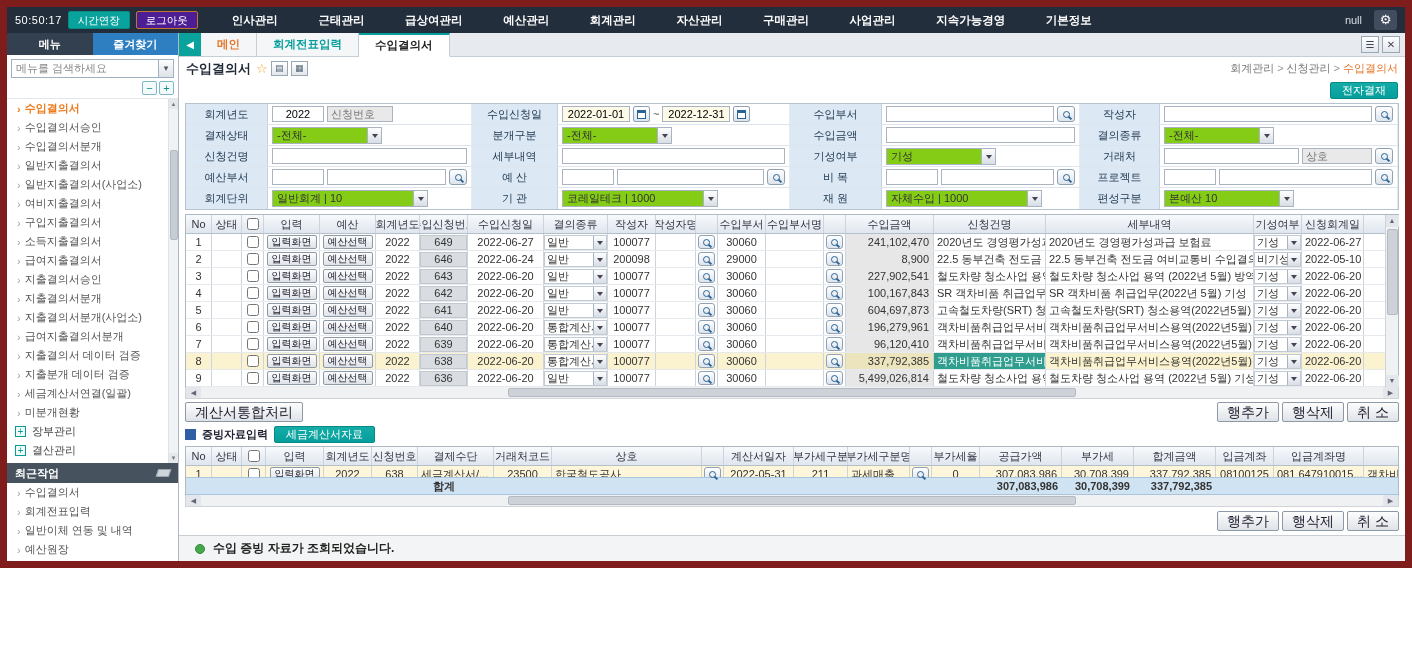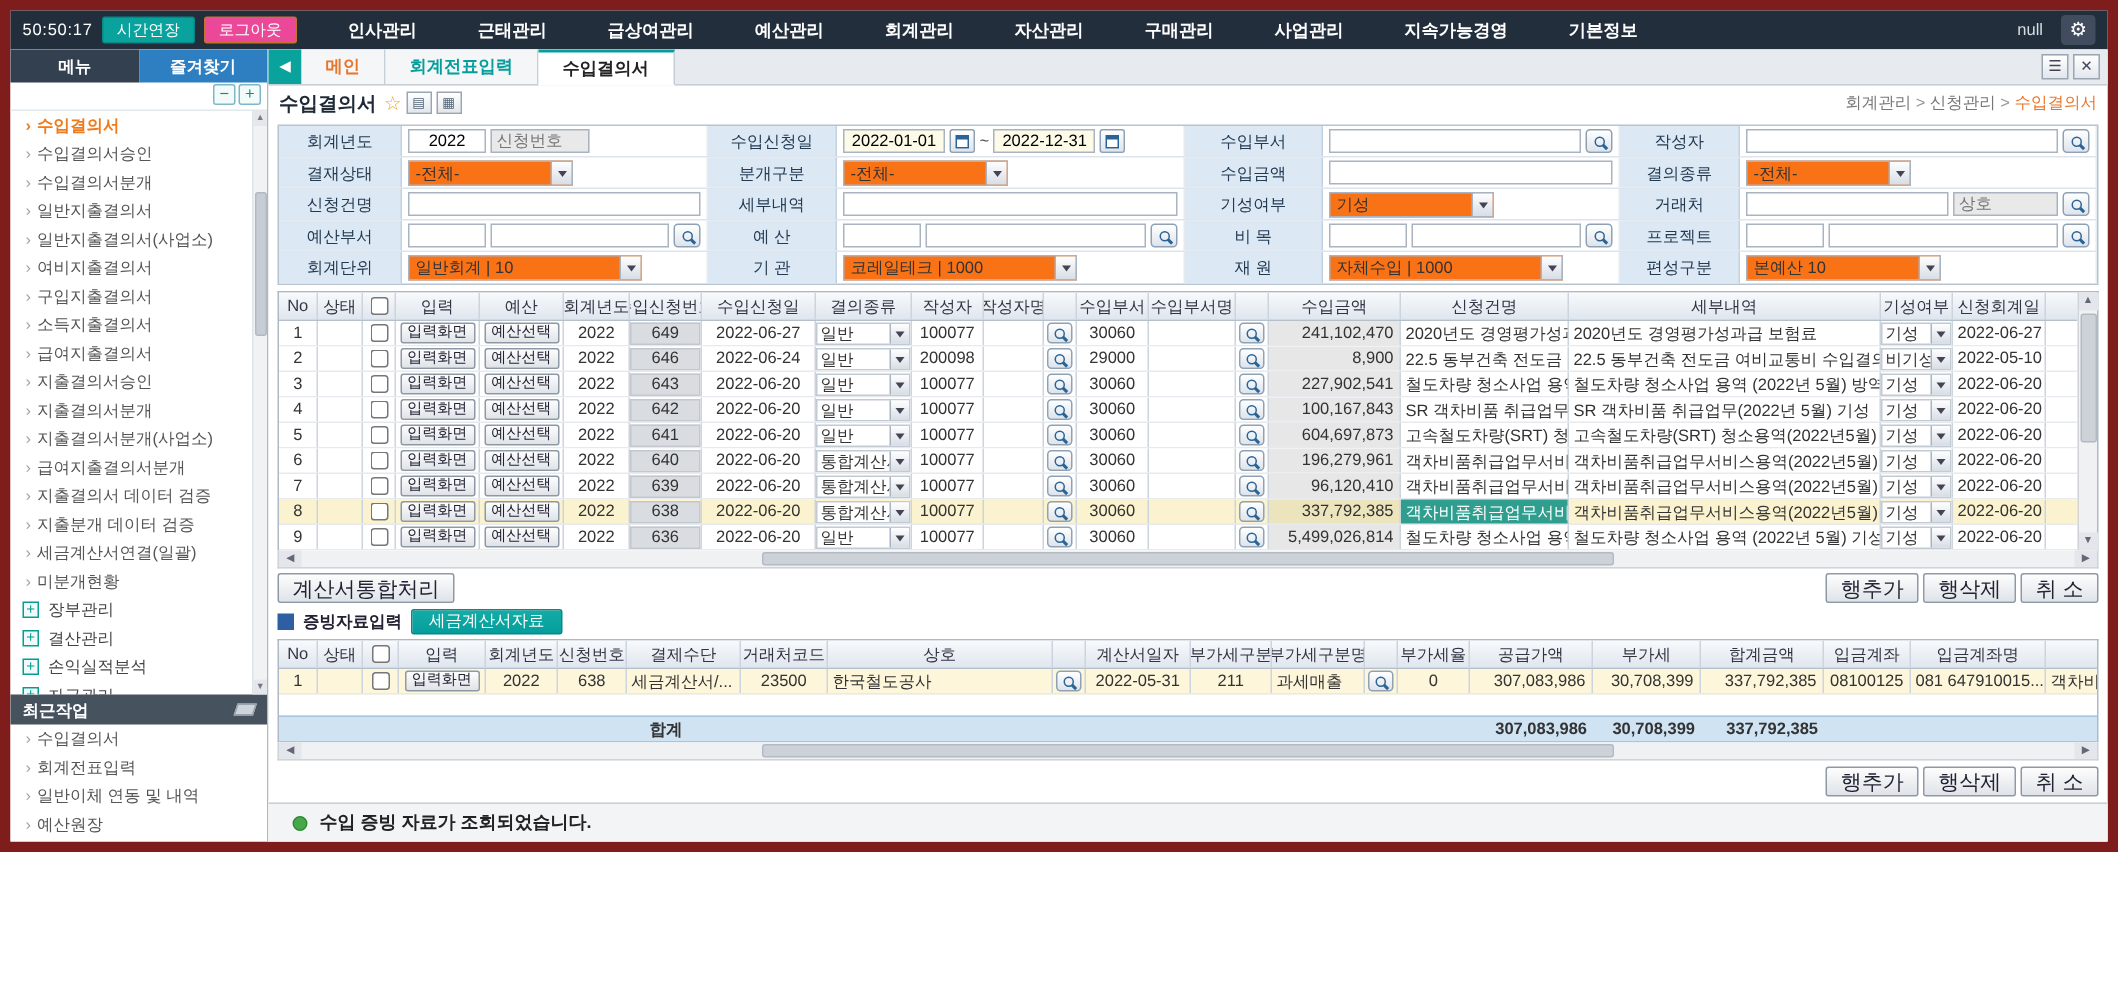--- a/index.html
+++ b/index.html
@@ -8,21 +8,21 @@
 button{font-family:inherit;cursor:pointer}
 input{font-family:inherit}
 .app{width:1412px;height:568px;display:flex;flex-direction:column;border:7px solid #7f1d1d}
 
 
 .topbar{height:26px;background:#232e3d;display:flex;align-items:center;gap:6px;padding:0 8px;flex:none}
 .timer{color:#fff;font-size:11px;letter-spacing:.5px}
 .btn{border:none;border-radius:2px;font-size:10.5px;line-height:1}
 .btn.sm{padding:3px 9px}
 .btn.teal{background:#0aa29c;color:#fff;border:1px solid #078a85}
-.btn.orange{background:#ec4899;color:#fff;border:1px solid #c2742c}
+.btn.orange{background:#4c1d95;color:#fff;border:1px solid #c2742c}
 .topmenu{display:flex;justify-content:space-between;width:860px;margin-left:28px}
 .topmenu a{color:#fff;font-size:11.5px;font-weight:bold;text-decoration:none;cursor:pointer;white-space:nowrap}
 .userid{color:#d8dde3;margin-left:auto;font-size:11px}
 .gearbtn{background:#414d5e;color:#fff;border:none;width:23px;height:20px;border-radius:3px;font-size:13px;line-height:18px;padding:0;margin-left:6px}
 
 
 .bodyrow{flex:1;display:flex;min-height:0}
 
 
 .sidebar{width:172px;flex:none;border-right:1px solid #aeb9c4;display:flex;flex-direction:column;background:#fff}
@@ -78,21 +78,21 @@
 .frow{display:grid;grid-template-columns:82px 204px 86px 232px 92px 198px 80px 1fr;height:21px;border-bottom:1px solid #dde4eb}
 .frow:last-child{border-bottom:none}
 .flabel{background:#dce8f4;border-right:1px solid #c3d2e0;display:flex;align-items:center;justify-content:center;color:#223a52;white-space:pre}
 .ffield{display:flex;align-items:center;gap:3px;padding:0 4px;border-right:1px solid #e6ebf0;overflow:hidden}
 .inp{height:16px;border:1px solid #a9b4c0;font-size:11px;padding:0 3px;min-width:0}
 .inp.center{text-align:center}
 .inp.gray{background:#e9e9e9}
 .inp.date{background:#fdfbe7;width:68px;text-align:center}
 .inp.grow{flex:1}
 .w52{width:52px}.w64{width:66px}.w70{width:70px}.w110{width:110px}.w130{width:130px}.w150{width:156px}.w190{width:190px}.w200{width:198px}.w230{width:224px}
-.fsel{display:flex;align-items:center;border:1px solid #a9b4c0;background:#f97316;height:17px}
+.fsel{display:flex;align-items:center;border:1px solid #a9b4c0;background:#84cc16;height:17px}
 .fsel .fsel-t{flex:1;padding:0 4px;overflow:hidden;white-space:nowrap}
 .sarr{width:14px;height:15px;background:linear-gradient(#fefefe,#d8dee6);border-left:1px solid #a9b4c0;display:inline-flex;align-items:center;justify-content:center;flex:none}
 .sarr i{border:3px solid transparent;border-top:4px solid #445;margin-top:4px}
 .mag{width:18px;height:16px;border:1px solid #8fa1b3;border-radius:3px;background:linear-gradient(#fff,#dde4ec);display:inline-flex;align-items:center;justify-content:center;padding:0;flex:none}
 .mag i{position:relative;width:7px;height:7px;border:1.5px solid #2a6496;border-radius:50%;display:block}
 .mag i::after{content:"";position:absolute;width:4px;height:2px;background:#2a6496;transform:rotate(45deg);right:-3px;bottom:-2px}
 .cal{width:17px;height:16px;border:1px solid #8fa1b3;border-radius:2px;background:linear-gradient(#fff,#dde4ec);display:inline-flex;align-items:center;justify-content:center;padding:0;flex:none}
 .cal i{width:9px;height:9px;border:1px solid #2a6496;border-top:3px solid #2a6496;display:block;background:#fff}
 .tilde{color:#555}
 
@@ -174,20 +174,26 @@
     <button class="gearbtn">⚙</button>
   </header>
 
   <div class="bodyrow">
 
     <aside class="sidebar">
       <div class="side-tabs">
         <button class="side-tab dark">메뉴</button>
         <button class="side-tab blue">즐겨찾기</button>
       </div>
+      <div class="side-search">
+        <div class="combo">
+          <span class="ph">메뉴를 검색하세요</span>
+          <span class="combo-arrow">▾</span>
+        </div>
+      </div>
       <div class="side-collapse">
         <button>−</button>
         <button>+</button>
       </div>
       <div class="side-tree-wrap">
         <div id="side-tree">
             <div class="tree-item active">
               <span class="tree-arrow">›</span>
               <span class="tree-label">수입결의서</span>
             </div>
@@ -328,20 +334,23 @@
       <div class="titlebar">
         <span class="pg-title">수입결의서</span>
         <button class="star">☆</button>
         <button class="t-ico">▤</button>
         <button class="t-ico">▦</button>
         <span class="breadcrumb">
           <span>회계관리</span><span class="sep">&gt;</span><span>신청관리</span><span class="sep">&gt;</span><span class="cur">수입결의서</span>
         </span>
       </div>
 
+      <div class="actions">
+        <button class="btn teal2">전자결재</button>
+      </div>
 
       <div class="filterbox">
         <div class="frow">
           <div class="flabel">회계년도</div>
           <div class="ffield">
             <input class="inp center w52" value="2022" style="">
             <input class="inp gray w64" placeholder="신청번호" style="">
           </div>
           <div class="flabel">수입신청일</div>
           <div class="ffield">

